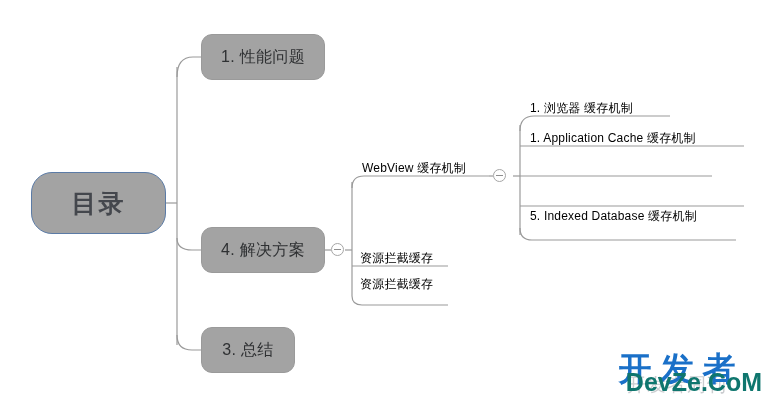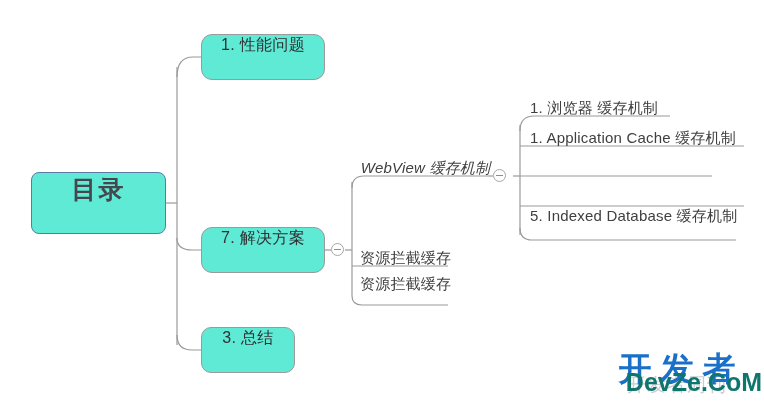--- a/index.html
+++ b/index.html
@@ -20,46 +20,46 @@
     left: 0;
     top: 0;
     width: 764px;
     height: 402px;
     pointer-events: none;
   }
   .node {
     position: absolute;
     box-sizing: border-box;
     display: flex;
-    align-items: flex-start;
+    align-items: center;
     justify-content: center;
-    background: #5eead4;
+    background: #a3a3a3;
   }
   .root-node {
     border: 1.6px solid #5b7ba6;
-    border-radius: 8px;
+    border-radius: 21px;
     color: #44474d;
     font-size: 25px;
     font-weight: bold;
     letter-spacing: 2px;
   }
   .lvl1-node {
     border: 1.2px solid #9a9a9a;
     border-radius: 11px;
     color: #2f3133;
     font-size: 16px;
     letter-spacing: 0.3px;
   }
   .underline-node {
     position: absolute;
     box-sizing: border-box;
     display: flex;
     align-items: center;
-    color: #404040;
-    font-size: 15px;
+    color: #000000;
+    font-size: 12px;
     letter-spacing: 0.2px;
     white-space: nowrap;
   }
   .toggle {
     position: absolute;
     width: 13px;
     height: 13px;
     border: 1.1px solid #a6a6a6;
     border-radius: 50%;
     background: #ffffff;
@@ -168,29 +168,29 @@
 
   <div class="node root-node" style="left:31px; top:172px; width:135px; height:62px;">
     <span>目录</span>
   </div>
 
   <div class="node lvl1-node" style="left:201px; top:34px; width:124px; height:46px;">
     <span>1. 性能问题</span>
   </div>
 
   <div class="node lvl1-node" style="left:201px; top:227px; width:124px; height:46px;">
-    <span>7. 解决方案</span>
+    <span>4. 解决方案</span>
   </div>
   <div class="toggle" style="left:331px; top:243px;"></div>
 
-  <div class="node lvl1-node" style="left:201px; top:327px; width:94px; height:46px;border-radius:10px;">
+  <div class="node lvl1-node" style="left:201px; top:327px; width:94px; height:46px;">
     <span>3. 总结</span>
   </div>
 
-  <div class="underline-node" style="left:362px; top:160px; width:127px; height:16px; justify-content:center;font-style:italic;">
+  <div class="underline-node" style="left:362px; top:160px; width:127px; height:16px; justify-content:flex-start;">
     <span>WebView 缓存机制</span>
   </div>
   <div class="toggle" style="left:493px; top:169px;"></div>
 
   <div class="underline-node" style="left:360px; top:250px; width:88px; height:16px;">
     <span>资源拦截缓存</span>
   </div>
 
   <div class="underline-node" style="left:360px; top:276px; width:88px; height:16px;">
     <span>资源拦截缓存</span>

